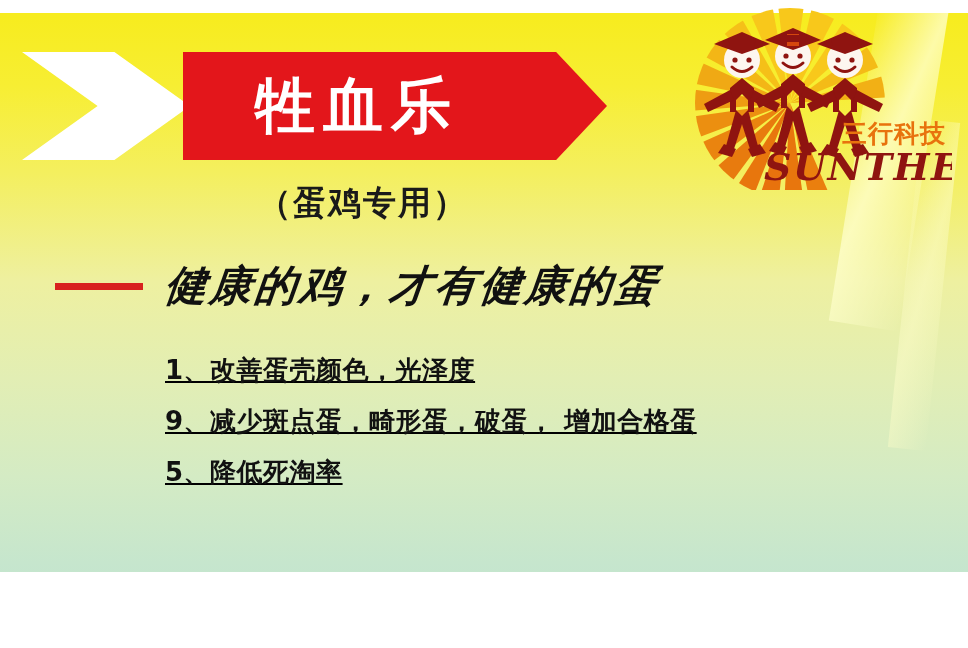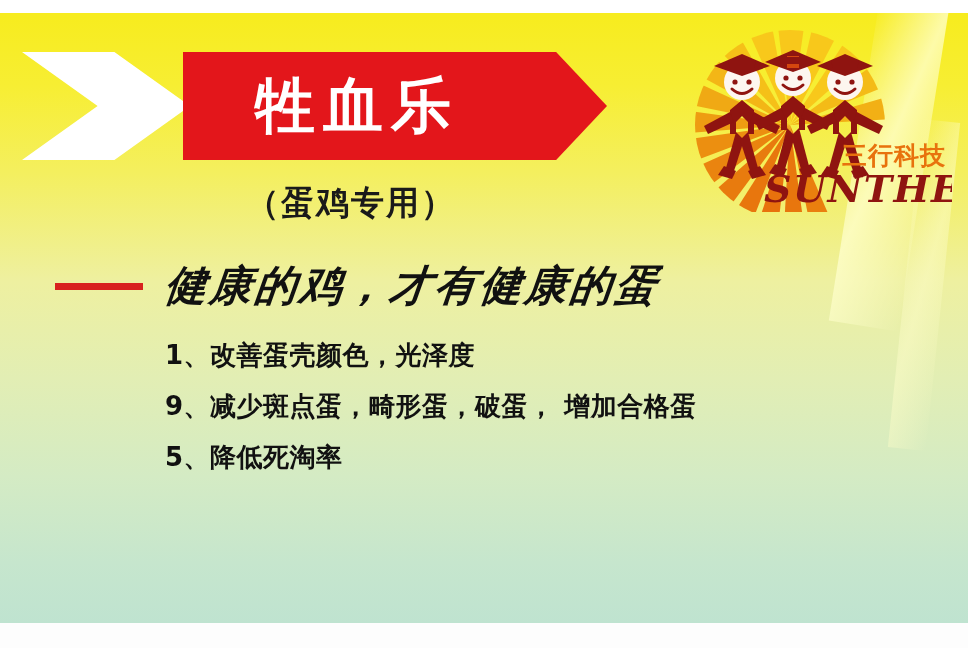--- a/index.html
+++ b/index.html
@@ -6,21 +6,21 @@
   html, body {
     width:968px; height:648px;
     background:#ffffff;
     font-family:"Liberation Sans","DejaVu Sans",sans-serif;
     overflow:hidden;
   }
 
   #poster {
     position:relative;
     width:968px;
-    height:648px;
+    height:572px;
     background:#84cc16;
     overflow:hidden;
   }
 
   
   .bg-panel {
     position:absolute;
     left:0; top:13px;
     width:968px; height:610px;
     background:linear-gradient(180deg,
@@ -102,21 +102,21 @@
     font-weight:bold;
     letter-spacing:8px;
     line-height:1;
     font-family:"DejaVu Sans","Liberation Sans",sans-serif;
     white-space:nowrap;
   }
 
   
   .subtitle {
     position:absolute;
-    left:246px; top:181px;
+    left:258px; top:181px;
     font-size:33px;
     font-weight:600;
     color:#1a1a1a;
     letter-spacing:2px;
     white-space:nowrap;
     font-family:Liberation Serif, serif;
   }
 
   
   .slogan-row {
@@ -138,39 +138,40 @@
     font-style:italic;
     color:#111111;
     letter-spacing:3px;
     font-family:"DejaVu Serif","Liberation Serif",serif;
     transform:skewX(-6deg);
   }
 
   
   .bullets {
     position:absolute;
-    left:165px; top:342px;
+    left:165px; top:357px;
     width:700px;
+    text-decoration:underline;
   }
   .bullet-item {
     font-size:26px;
     font-weight:bold;
     color:#111111;
     line-height:1;
     margin-bottom:25px;
     white-space:nowrap;
     letter-spacing:0.5px;
     font-family:"DejaVu Sans","Liberation Sans",sans-serif;
   }
   .bullet-item:last-child { margin-bottom:16px; }
 
   
   .logo {
     position:absolute;
-    left:690px; top:30px;
+    left:690px; top:8px;
     width:262px; height:182px;
   }
   .logo svg { display:block; width:100%; height:100%; }
 </style>
 </head>
 <body>
 
 <div id="poster">
 
   <div class="bg-panel"></div>

